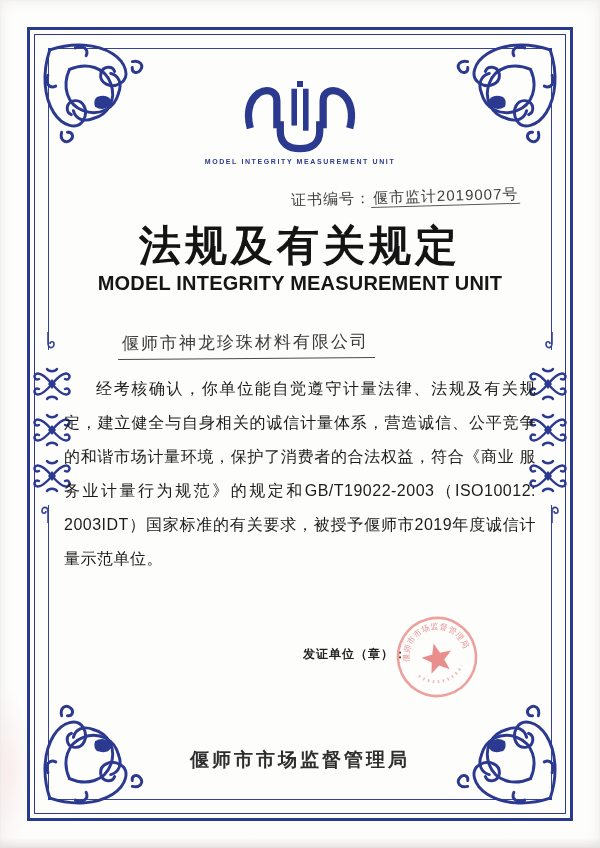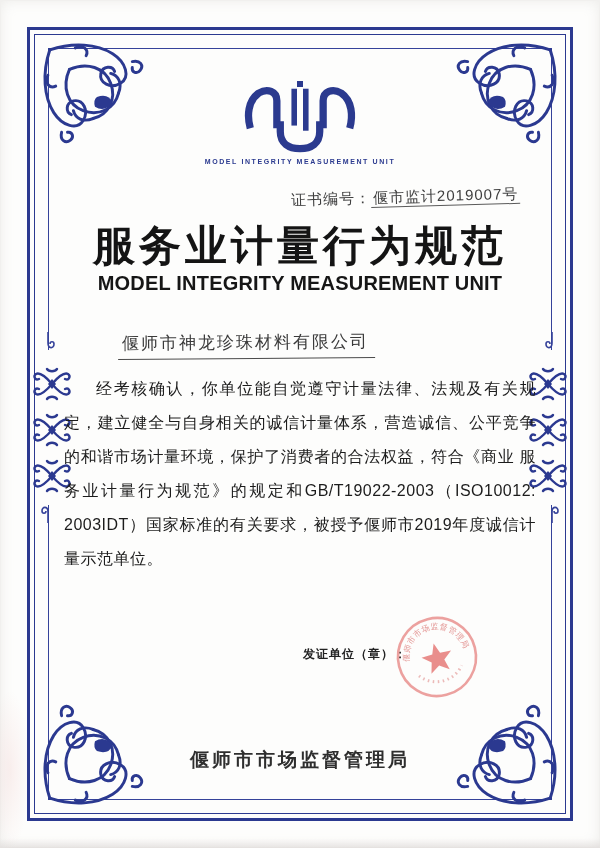--- a/index.html
+++ b/index.html
@@ -242,21 +242,21 @@
       <rect x="73.5" y="12" width="6.5" height="49"></rect>
       <rect x="66.5" y="3" width="7" height="7"></rect>
     </g>
   </svg>
   <div class="logo-caption">MODEL INTEGRITY MEASUREMENT UNIT</div>
 
   <div class="cert-no">
     <span>证书编号：</span><span class="value">偃市监计2019007号</span>
   </div>
 
-  <div class="title-zh">服务业计量行为规范</div>
+  <div class="title-zh">法规及有关规定</div>
   <div class="title-en">MODEL INTEGRITY MEASUREMENT UNIT</div>
 
   <div class="company">偃师市神龙珍珠材料有限公司</div>
 
   <div class="body-text">经考核确认，你单位能自觉遵守计量法律、法规及有关规定，建立健全与自身相关的诚信计量体系，营造诚信、公平竞争的和谐市场计量环境，保护了消费者的合法权益，符合《商业 服务业计量行为规范》的规定和GB/T19022-2003（ISO10012: 2003IDT）国家标准的有关要求，被授予偃师市2019年度诚信计量示范单位。</div>
 
   <div class="issuer">发证单位（章）：</div>
 
   <svg class="seal" viewBox="0 0 96 96">
     <g transform="rotate(-14 48 48)">

